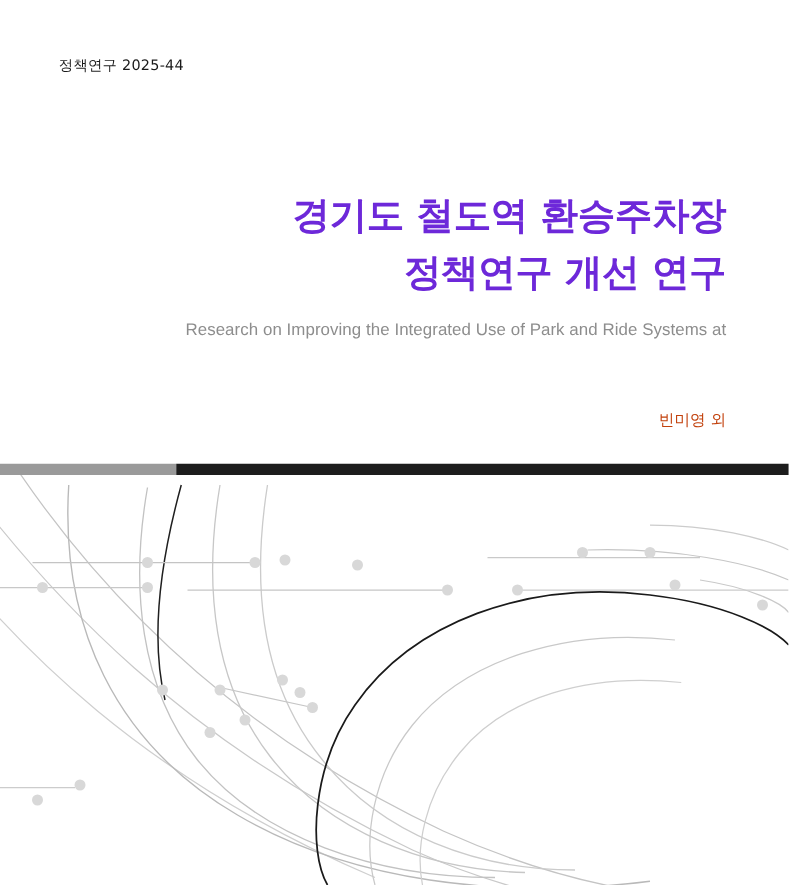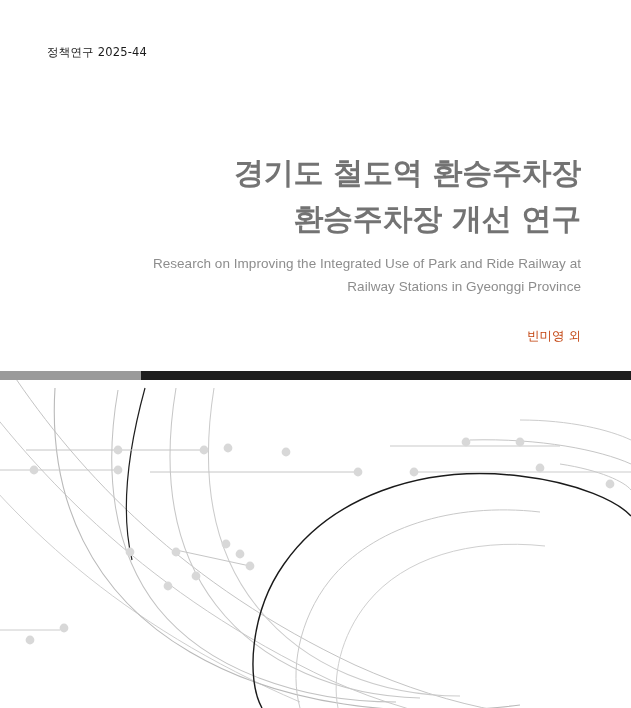--- a/index.html
+++ b/index.html
@@ -40,21 +40,21 @@
   .title-block {
     position: absolute;
     right: 50px;
     top: 150px;
     width: 520px;
     text-align: right;
   }
   .title-line {
     font-size: 30px;
     font-weight: bold;
-    color: #737373;
+    color: #6d28d9;
     letter-spacing: -0.3px;
     line-height: 1.52;
     font-family: "DejaVu Sans", "Liberation Sans", sans-serif;
   }
 
   .subtitle-block {
     position: absolute;
     right: 50px;
     top: 252px;
     width: 520px;
@@ -129,26 +129,25 @@
 </style>
 </head>
 <body>
 
 <div class="page">
 
   <div class="series-label">정책연구 2025-44</div>
 
   <div class="title-block">
     <div class="title-line">경기도 철도역 환승주차장</div>
-    <div class="title-line">환승주차장 개선 연구</div>
+    <div class="title-line">정책연구 개선 연구</div>
   </div>
 
   <div class="subtitle-block">
-    <div class="subtitle-line">Research on Improving the Integrated Use of Park and Ride Railway at</div>
-    <div class="subtitle-line">Railway Stations in Gyeonggi Province</div>
+    <div class="subtitle-line">Research on Improving the Integrated Use of Park and Ride Systems at</div>
   </div>
 
   <div class="author-block">
     <div class="author-name">빈미영 외</div>
   </div>
 
   <div class="bar-wrap">
     <div class="bar-gray"></div>
     <div class="bar-dark"></div>
   </div>

